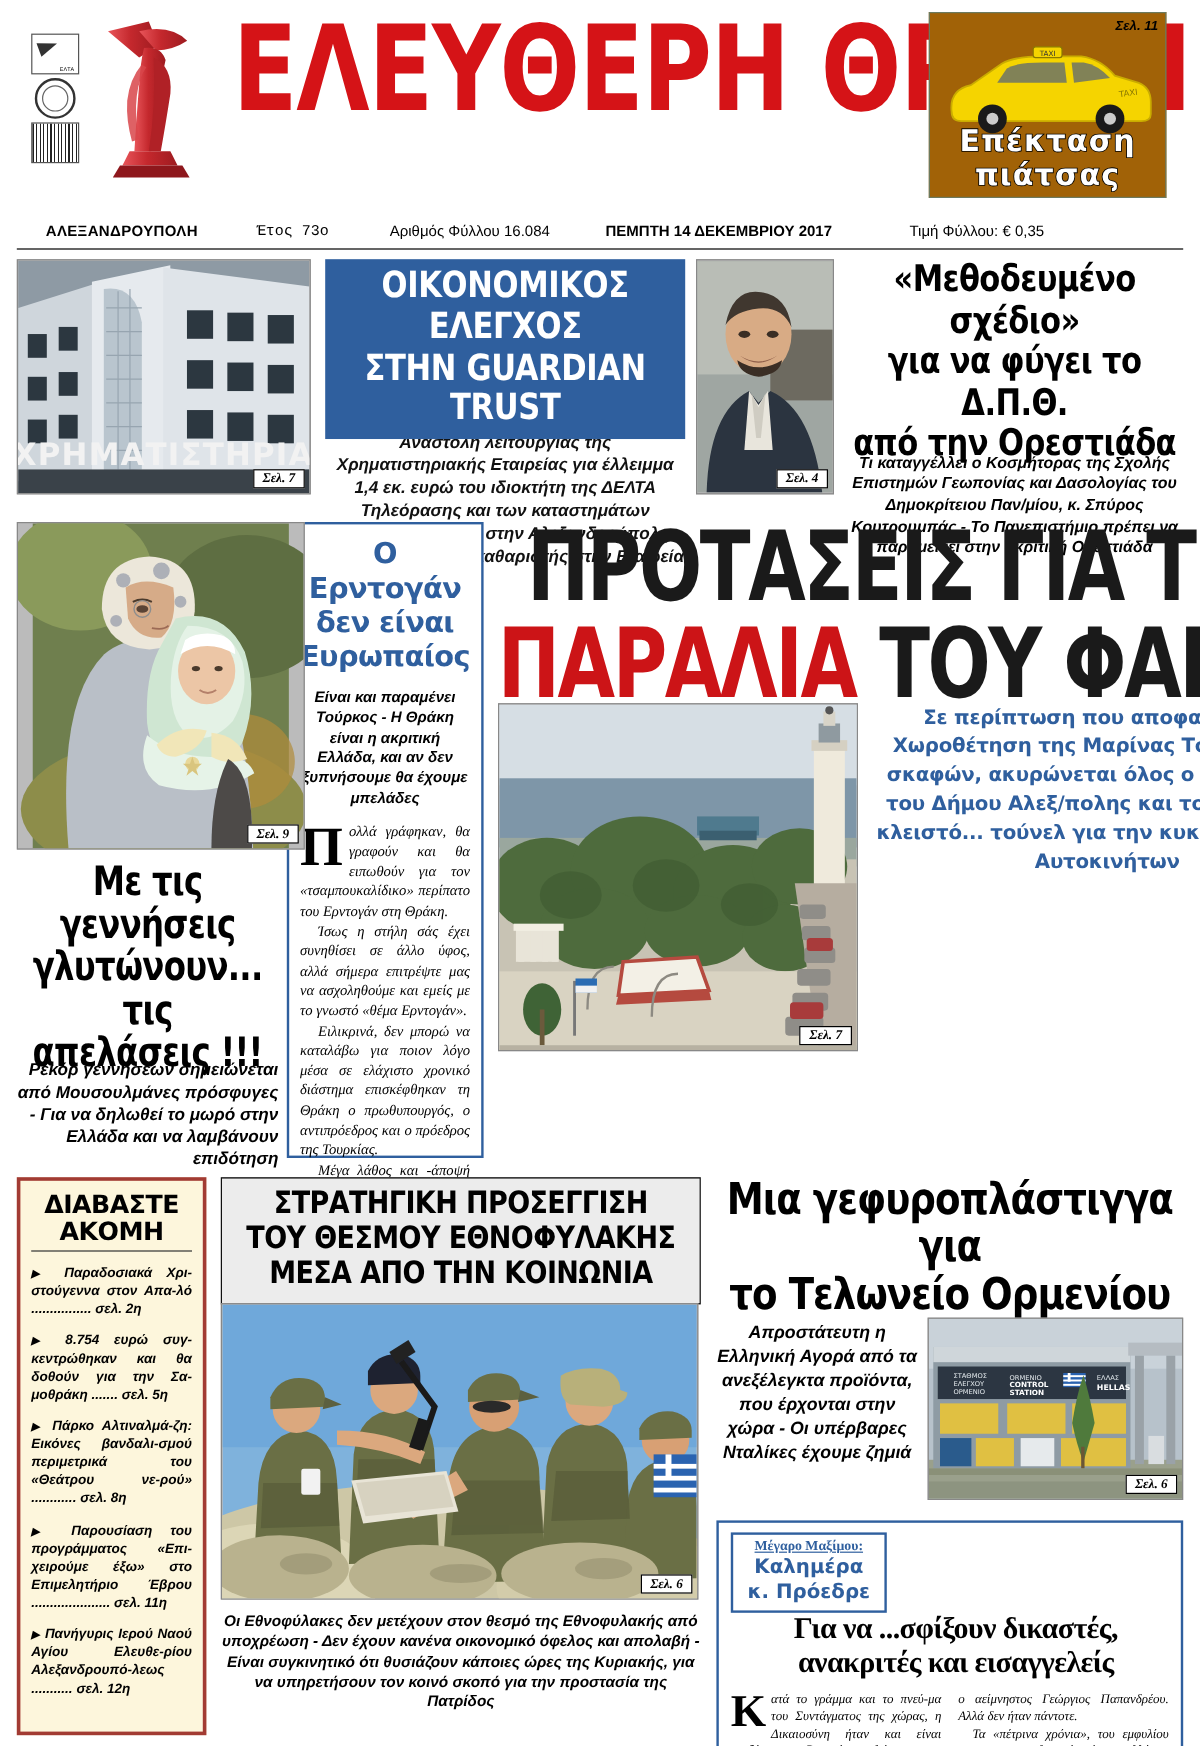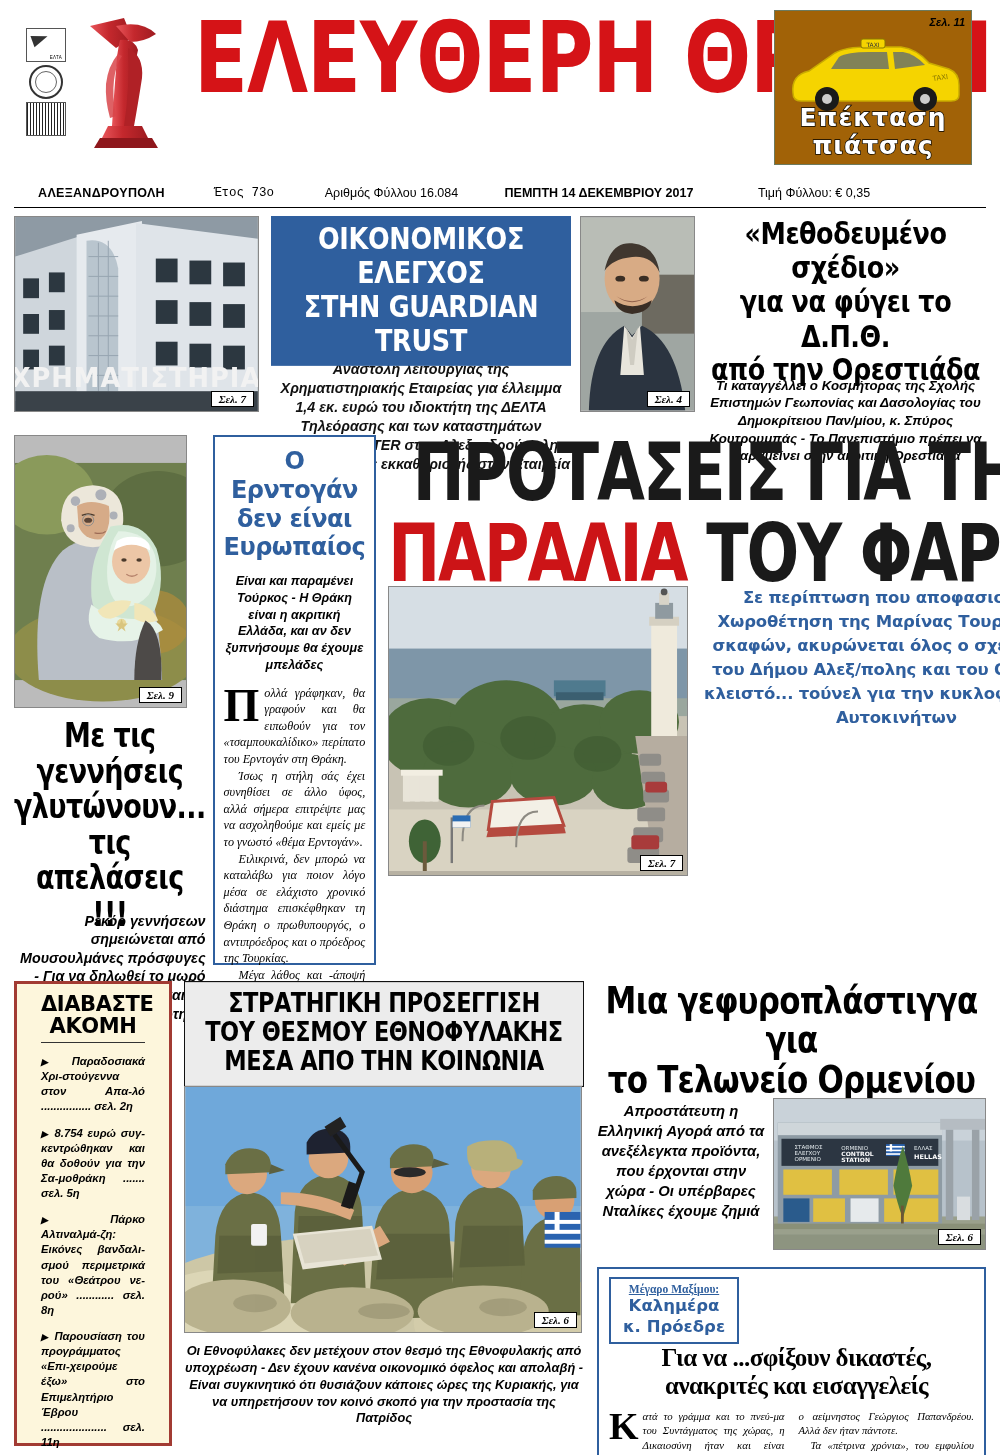--- a/index.html
+++ b/index.html
@@ -108,21 +108,21 @@
     transform: scaleY(1.2); transform-origin: top center;
   }
   .r1-right-lead {
     margin-top: 18px; text-align: center; font-style: italic; font-weight: bold;
     font-size: 13.3px; line-height: 1.33;
   }
 
   
   .row2 { display: flex; margin-top: 14px; height: 530px; }
   .r2-col1 { width: 218px; }
-  .mother-photo { width: 173px; height: 273px; }
+  .mother-photo { width: 240px; height: 273px; }
   .r2c1-head {
     margin-top: 10px; text-align: center;
     font-family: "DejaVu Sans", sans-serif; font-weight: bold;
     font-size: 27px; line-height: 1.06; letter-spacing: -.6px;
     transform: scaleY(1.25); transform-origin: top center;
   }
   .r2c1-lead {
     margin-top: 22px; text-align: right; font-style: italic; font-weight: bold;
     font-size: 14.3px; line-height: 1.3;
   }
@@ -163,21 +163,21 @@
   .r2c3-lead {
     flex: 1; padding-left: 11px; text-align: center; color: #2f5f9e;
     font-family: "DejaVu Sans", sans-serif; font-weight: bold;
     font-size: 16.5px; line-height: 1.46; letter-spacing:-.2px;
   }
 
   
   .row3 { display: flex; margin-top: 16px; height: 465px; }
   .diav {
     width: 158px; border: 3px solid #a23b33; background: #fdf6dc;
-    padding: 9px 24px 12px;
+    padding: 9px 9px 12px;
   }
   .diav-title {
     text-align: center; font-weight: bold; font-size: 21px; line-height: 1.05;
     font-family:"DejaVu Sans", sans-serif; letter-spacing:-.4px;
     border-bottom: 1.5px solid #333; padding-bottom: 5px;
   }
   .diav-item {
     margin-top: 11px; font-size: 11.3px; line-height: 1.34; font-weight: bold;
     font-style: italic; text-align: justify;
   }

